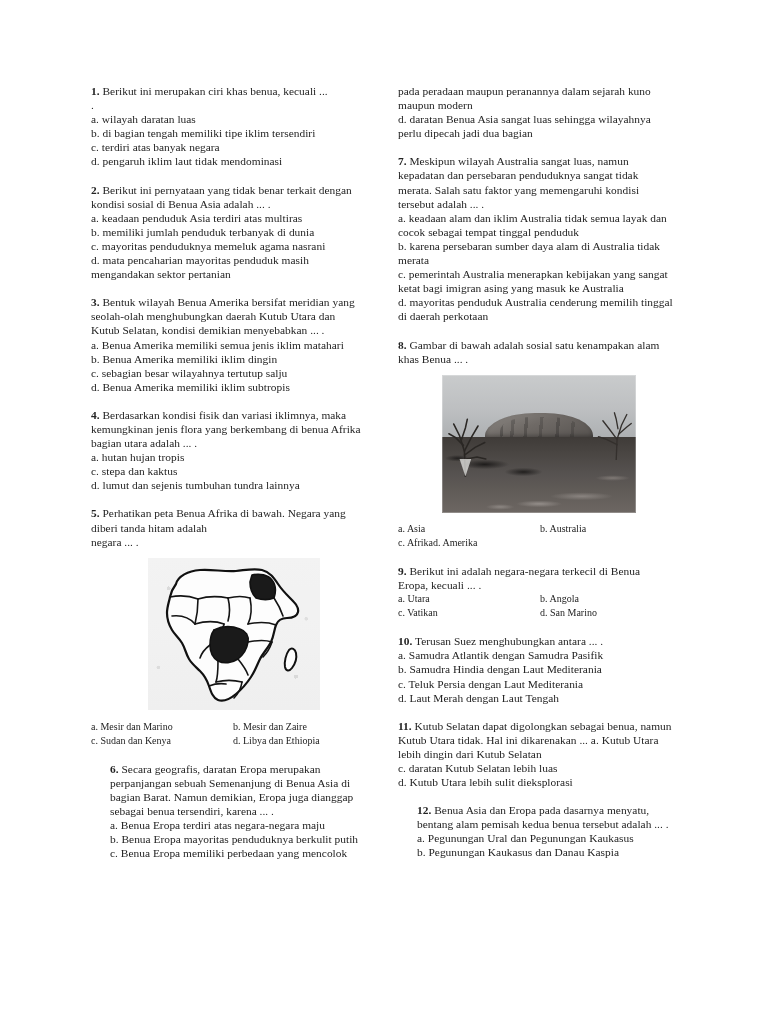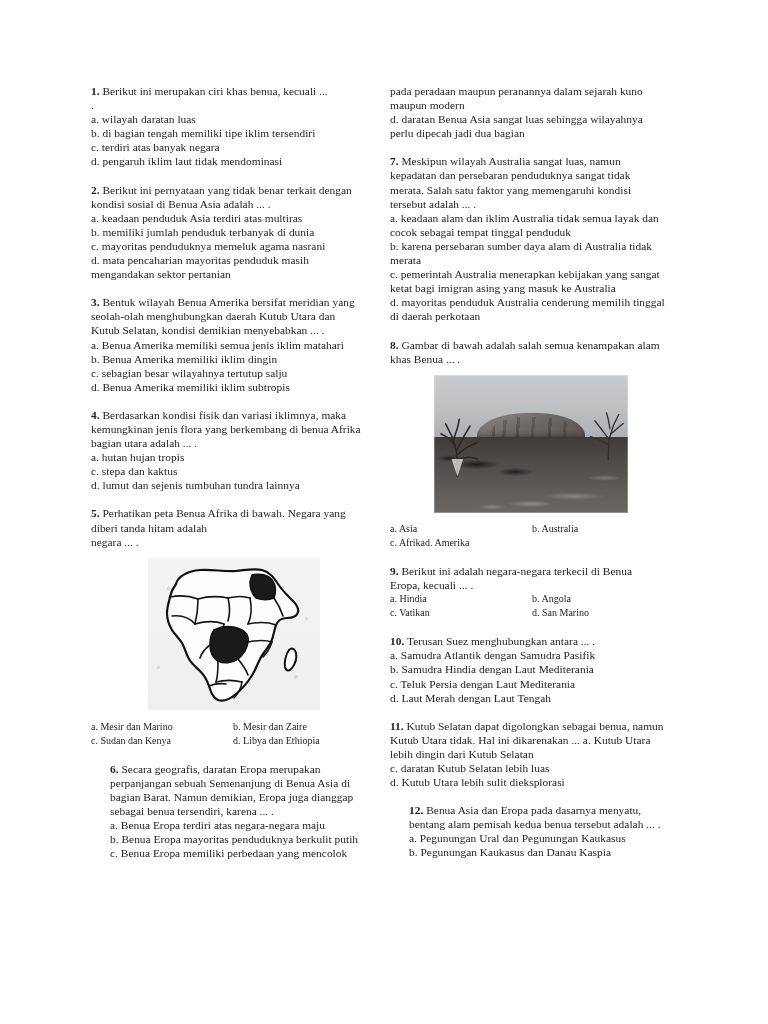--- a/index.html
+++ b/index.html
@@ -23,21 +23,21 @@
     height: 1024px;
     background: #ffffff;
   }
 
   .columns {
     position: absolute;
     left: 91px;
     top: 84px;
     width: 586px;
     display: flex;
-    gap: 24px;
+    gap: 32px;
   }
   .col {
     width: 275px;
   }
 
   .qblock {
     margin-bottom: 14px;
   }
   .qblock:last-child { margin-bottom: 0; margin-left: 19px; }
 
@@ -279,21 +279,21 @@
 
       <div class="qblock">
         <div class="line"><span class="qnum">7.</span> <span>Meskipun wilayah Australia sangat luas, namun kepadatan dan persebaran penduduknya sangat tidak merata. Salah satu faktor yang memengaruhi kondisi tersebut adalah ... .</span></div>
         <div class="line">a. keadaan alam dan iklim Australia tidak semua layak dan cocok sebagai tempat tinggal penduduk</div>
         <div class="line">b. karena persebaran sumber daya alam di Australia tidak merata</div>
         <div class="line">c. pemerintah Australia menerapkan kebijakan yang sangat ketat bagi imigran asing yang masuk ke Australia</div>
         <div class="line">d. mayoritas penduduk Australia cenderung memilih tinggal di daerah perkotaan</div>
       </div>
 
       <div class="qblock">
-        <div class="line"><span class="qnum">8.</span> <span>Gambar di bawah adalah salah semua kenampakan alam khas Benua ... .</span></div>
+        <div class="line"><span class="qnum">8.</span> <span>Gambar di bawah adalah sosial satu kenampakan alam khas Benua ... .</span></div>
 
         <div class="fig-photo">
           <div class="ph-sky"></div>
           <div class="ph-rock"></div>
           <div class="ph-ground"></div>
           <svg class="ph-tree-l" viewBox="0 0 44 62">
             <g fill="none" stroke="#2a2724" stroke-width="1.6" stroke-linecap="round">
               <path d="M20 62 L19 36 L14 20 L8 8"></path>
               <path d="M19 36 L26 22 L33 10"></path>
               <path d="M19 40 L30 32 L40 27"></path>
@@ -321,21 +321,21 @@
         </div>
         <div class="ans-grid">
           <div class="cellA">c. Afrikad. Amerika</div>
           <div class="cellB"></div>
         </div>
       </div>
 
       <div class="qblock">
         <div class="line"><span class="qnum">9.</span> <span>Berikut ini adalah negara-negara terkecil di Benua Eropa, kecuali ... .</span></div>
         <div class="ans-grid">
-          <div class="cellA">a. Hindia</div>
+          <div class="cellA">a. Utara</div>
           <div class="cellB">b. Angola</div>
         </div>
         <div class="ans-grid">
           <div class="cellA">c. Vatikan</div>
           <div class="cellB">d. San Marino</div>
         </div>
       </div>
 
       <div class="qblock">
         <div class="line"><span class="qnum">10.</span> <span>Terusan Suez menghubungkan antara ... .</span></div>

